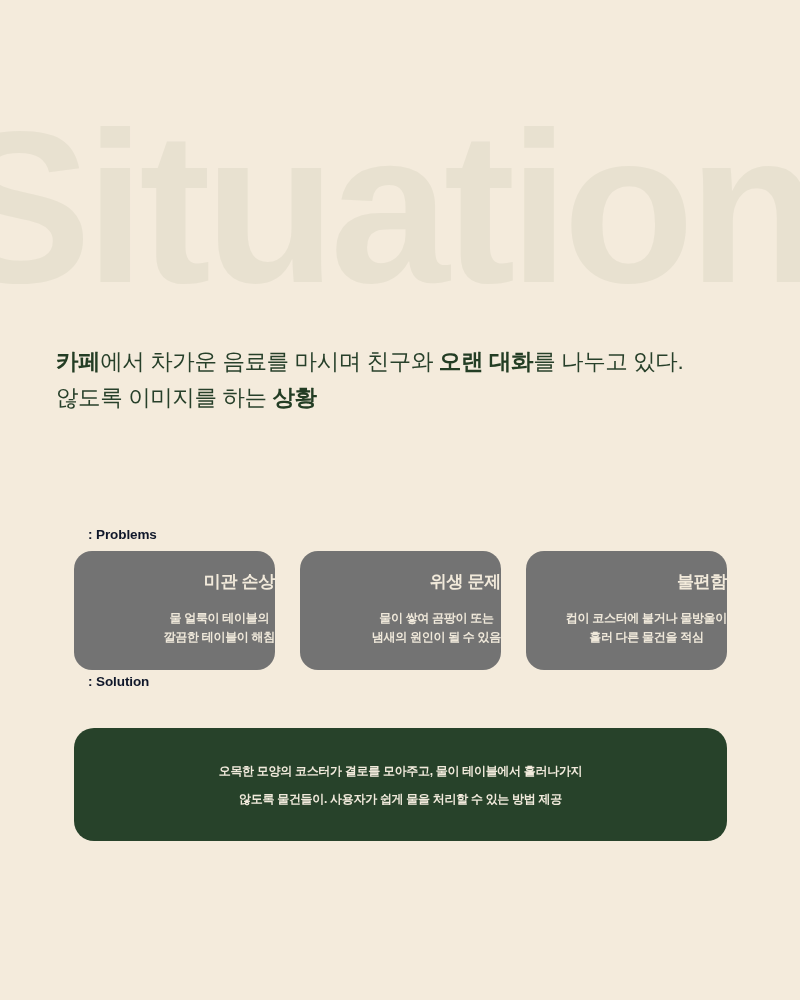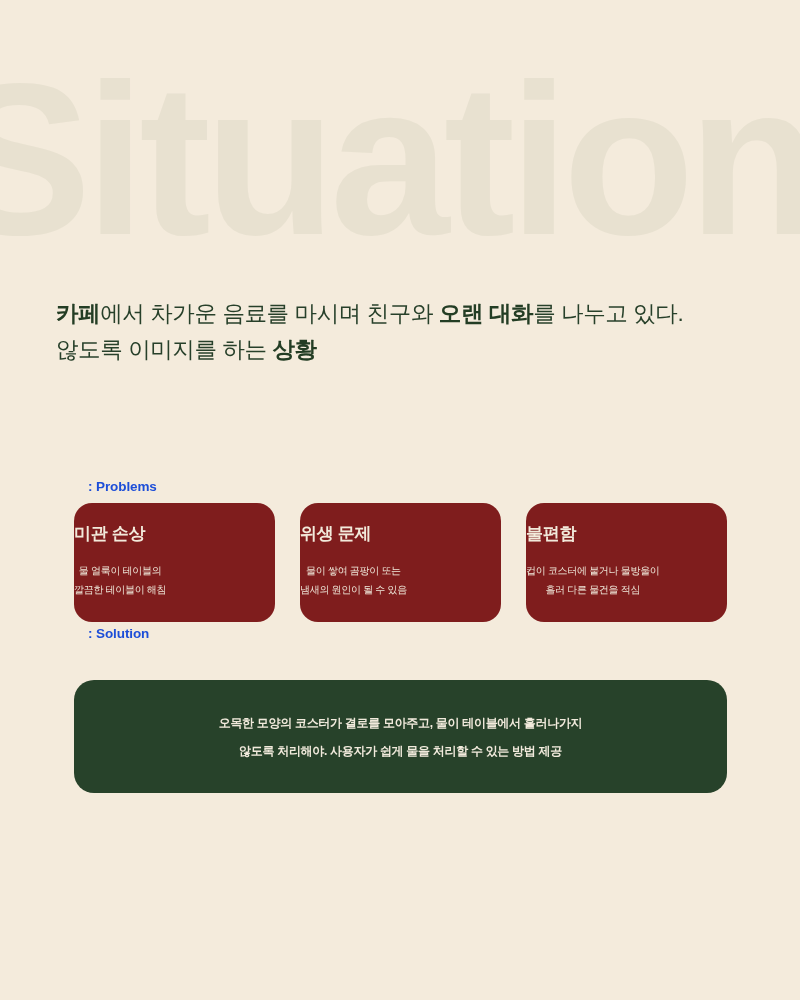--- a/index.html
+++ b/index.html
@@ -14,20 +14,21 @@
     overflow: hidden;
     position: relative;
   }
 
   #page {
     position: relative;
     width: 800px;
     height: 904px;
     background: #F4EBDC;
     overflow: hidden;
+    margin-top: 48px;
   }
 
   
   .watermark {
     position: absolute;
     top: 52px;
     left: -52px;
     width: 900px;
     font-family: "Liberation Sans", "DejaVu Sans", sans-serif;
     font-size: 215px;
@@ -56,57 +57,57 @@
     font-weight: 800;
     color: #233D24;
   }
 
   
   .section-label {
     position: absolute;
     left: 88px;
     font-size: 13.5px;
     font-weight: 600;
-    color: #1d4ed8;
+    color: #0f172a;
     letter-spacing: -0.1px;
   }
   .section-label.problems { top: 479px; }
   .section-label.solution { top: 626px; }
 
   
   .problem-row {
     position: absolute;
     left: 74px;
     top: 503px;
     width: 653px;
     display: flex;
     justify-content: space-between;
   }
   .problem-card {
     width: 201px;
     height: 119px;
-    background: #7f1d1d;
+    background: #737373;
     border-radius: 18px;
     display: flex;
     flex-direction: column;
-    align-items: flex-start;
+    align-items: flex-end;
     justify-content: flex-start;
     box-sizing: border-box;
     padding-top: 19px;
   }
   .problem-title {
     font-size: 17px;
     font-weight: 700;
     color: #F2EADB;
     letter-spacing: -0.3px;
     margin-bottom: 16px;
   }
   .problem-body {
-    font-size: 10px;
-    font-weight: 400;
+    font-size: 12px;
+    font-weight: 700;
     line-height: 19px;
     color: #EFE8DA;
     text-align: center;
     letter-spacing: -0.3px;
   }
 
   
   .solution-card {
     position: absolute;
     left: 74px;
@@ -170,17 +171,17 @@
       </div>
     </div>
 
   </div>
 
   <div class="section-label solution">: Solution</div>
 
   <div class="solution-card">
     <div class="solution-body">
       <div>오목한 모양의 코스터가 결로를 모아주고, 물이 테이블에서 흘러나가지</div>
-      <div>않도록 처리해야. 사용자가 쉽게 물을 처리할 수 있는 방법 제공</div>
+      <div>않도록 물건들이. 사용자가 쉽게 물을 처리할 수 있는 방법 제공</div>
     </div>
   </div>
 
 </div>
 
 </body></html>

